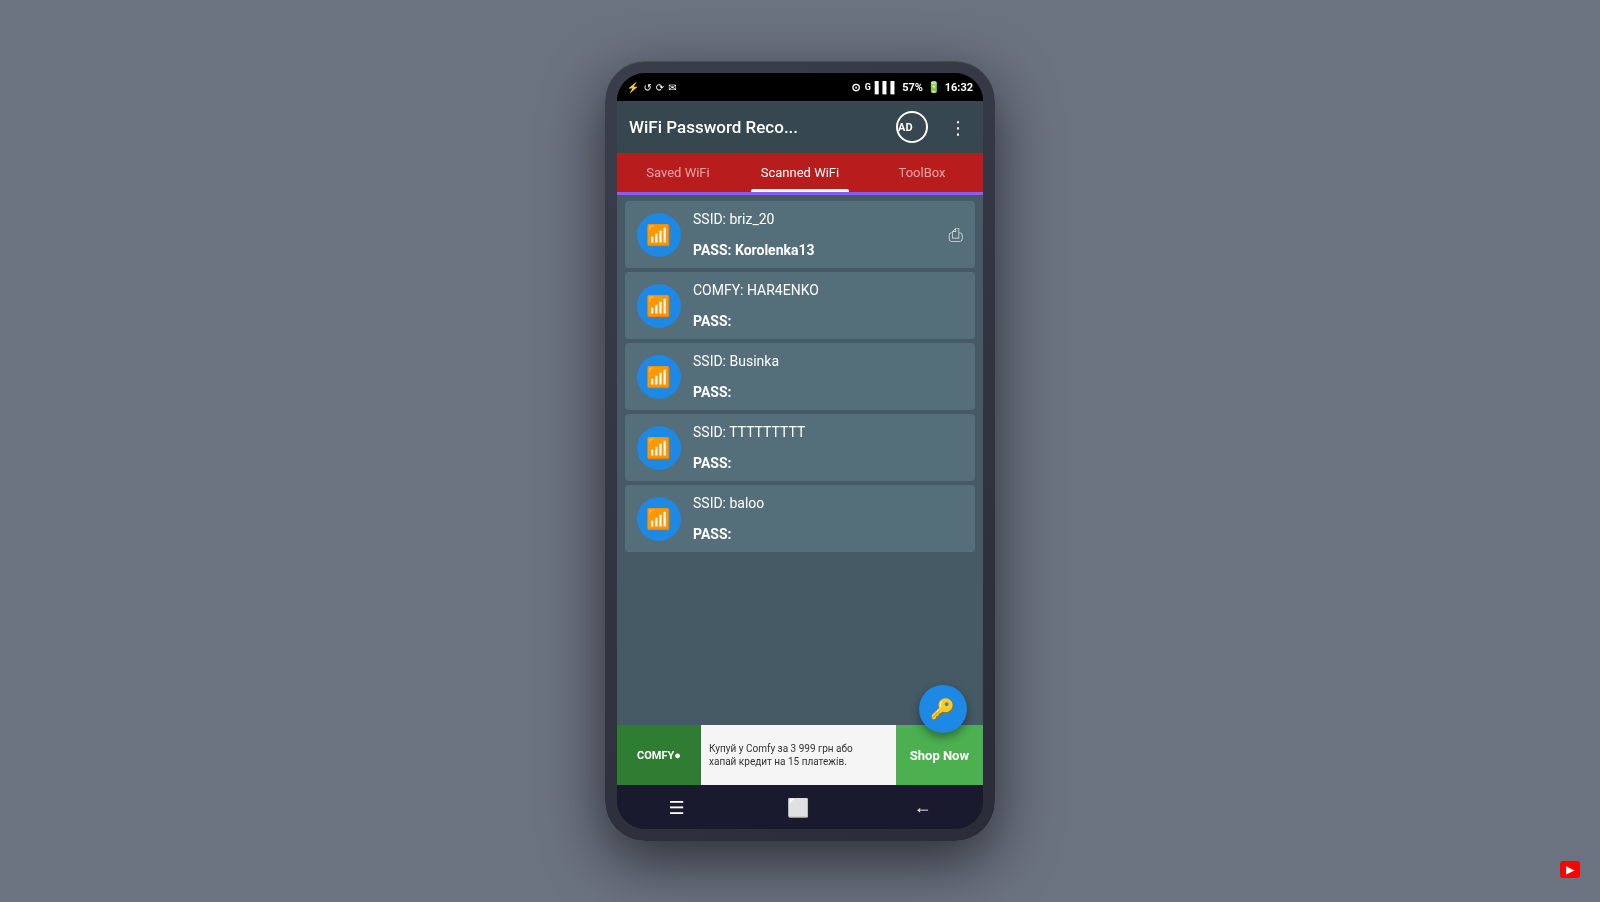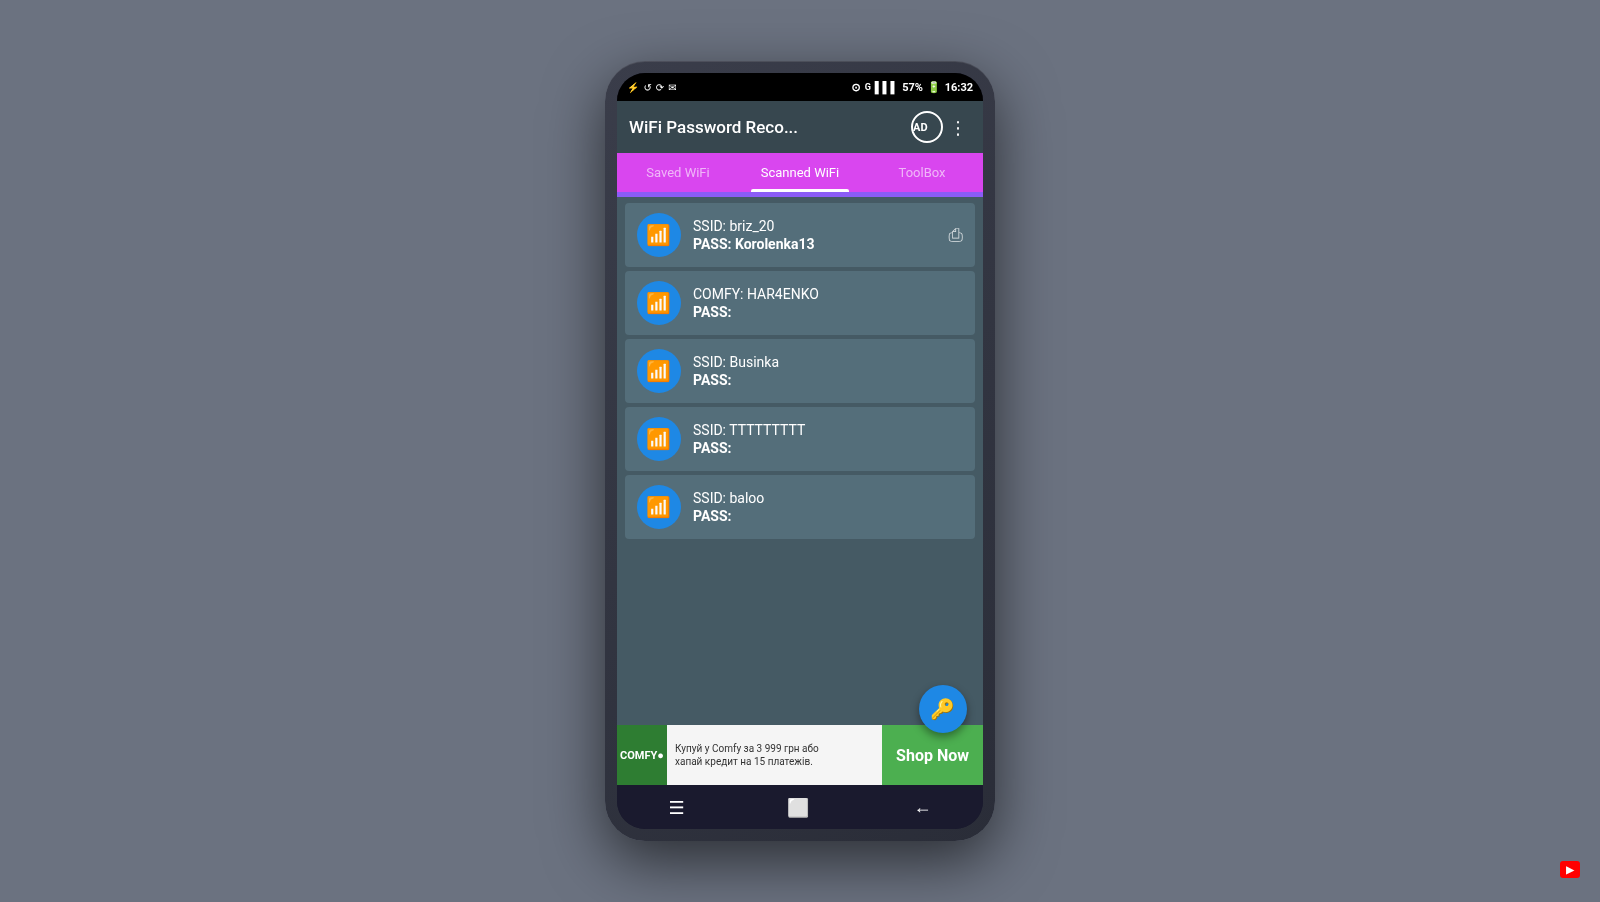--- a/index.html
+++ b/index.html
@@ -66,21 +66,21 @@
       font-weight: bold;
     }
 
     
     .app-bar {
       background: #37474f;
       height: 52px;
       display: flex;
       align-items: center;
       padding: 0 12px;
-      gap: 2px;
+      gap: 17px;
       flex-shrink: 0;
     }
 
     .app-title {
       color: white;
       font-size: 17px;
       font-weight: 500;
       flex: 1;
     }
 
@@ -98,24 +98,24 @@
 
     .more-icon {
       color: white;
       font-size: 18px;
       cursor: pointer;
       padding: 4px;
     }
 
     
     .tabs-bar {
-      background: #d946ef;
-      display: flex;
-      flex-shrink: 0;
-      border-bottom: 5px solid #8b5cf6;
+      background: #b91c1c;
+      display: flex;
+      flex-shrink: 0;
+      border-bottom: 3px solid #8b5cf6;
     }
 
     .tab {
       flex: 1;
       padding: 12px 4px;
       text-align: center;
       color: rgba(255,255,255,0.6);
       font-size: 13px;
       cursor: pointer;
       position: relative;
@@ -179,21 +179,21 @@
 
     .wifi-symbol {
       color: white;
       font-size: 20px;
     }
 
     .wifi-info {
       flex: 1;
       display: flex;
       flex-direction: column;
-      gap: 2px;
+      gap: 15px;
     }
 
     .wifi-ssid {
       color: white;
       font-size: 14px;
       font-weight: 400;
     }
 
     .wifi-pass {
       color: white;
@@ -233,21 +233,21 @@
     .ad-banner {
       height: 60px;
       background: #f5f5f5;
       display: flex;
       align-items: center;
       flex-shrink: 0;
       overflow: hidden;
     }
 
     .ad-image {
-      width: 50px;
+      width: 84px;
       height: 60px;
       background: #2e7d32;
       display: flex;
       align-items: center;
       justify-content: center;
       flex-shrink: 0;
     }
 
     .ad-logo-text {
       color: white;
@@ -266,21 +266,21 @@
     .ad-text {
       font-size: 10px;
       color: #333;
       line-height: 1.3;
     }
 
     .ad-shop-btn {
       background: #4caf50;
       color: white;
       padding: 8px 14px;
-      font-size: 16px;
+      font-size: 13px;
       font-weight: bold;
       display: flex;
       align-items: center;
       justify-content: center;
       cursor: pointer;
       height: 100%;
       white-space: nowrap;
     }
 
     

